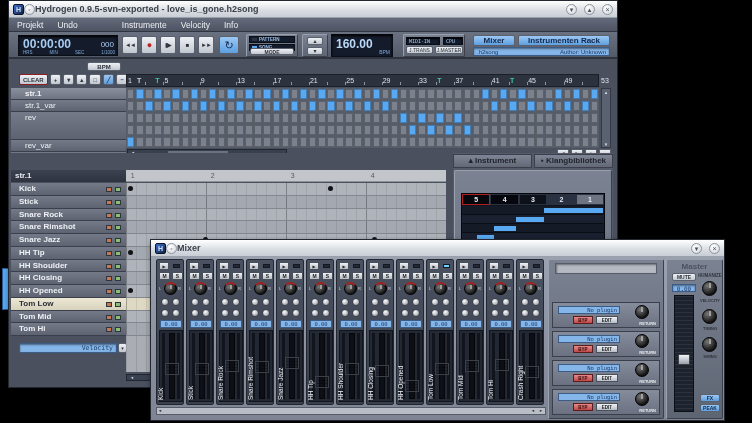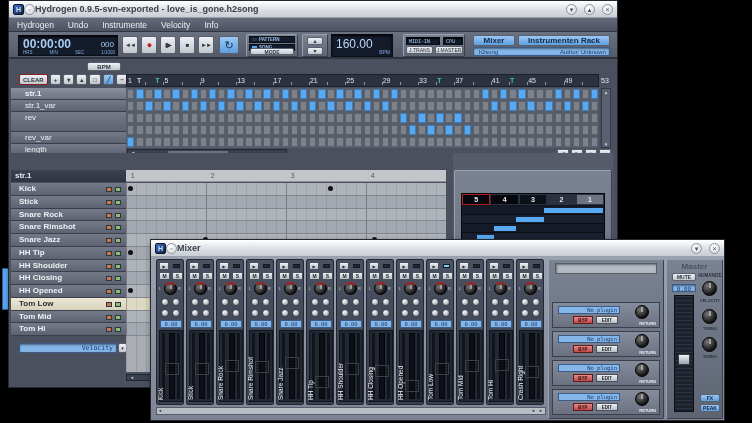--- a/index.html
+++ b/index.html
@@ -34,23 +34,23 @@
       <div class="circle-btn">◦</div>
       <span class="title-text">Hydrogen 0.9.5-svn-exported - love_is_gone.h2song</span>
       <div class="win-btns">
         <div class="circle-btn">▾</div>
         <div class="circle-btn">▴</div>
         <div class="circle-btn">×</div>
       </div>
     </div>
 
     <div id="menubar" style="position:absolute;left:0;top:17px;right:0;height:14px;background:linear-gradient(#646b7a,#4d5362);border-bottom:1px solid #30353f;display:flex;align-items:center;padding-left:8px;gap:14px;">
-        <div style="font-size: 8.5px; color: rgb(236, 238, 242);">Hydrogen</div>
+        <div style="font-size: 8.5px; color: rgb(236, 238, 242);">Projekt</div>
         <div style="font-size: 8.5px; color: rgb(236, 238, 242);">Undo</div>
-        <div style="font-size: 8.5px; color: rgb(236, 238, 242);">Instrumente</div>
+        <div style="font-size: 8.5px; color: rgb(236, 238, 242); margin-left: 30px;">Instrumente</div>
         <div style="font-size: 8.5px; color: rgb(236, 238, 242);">Velocity</div>
         <div style="font-size: 8.5px; color: rgb(236, 238, 242);">Info</div>
       </div>
 
     <div style="position:absolute;left:0;top:31px;right:0;height:27px;background:linear-gradient(#6a7180,#545a68);border-bottom:2px solid #2e333d;">
       <div class="lcd" style="position:absolute;left:9px;top:3px;width:100px;height:21px;">
         <span style="position:absolute;left:4px;top:1px;font-size:12px;font-weight:bold;">00:00:00</span>
         <span style="position:absolute;right:3px;top:4px;font-size:8px;">000</span>
         <div id="timeLabels" style="position:absolute;left:4px;right:2px;bottom:0;display:flex;justify-content:space-between;font-size:4.5px;color:#7fa8d8;">
             <div>HRS</div>
@@ -78,21 +78,21 @@
               <div style="font-size: 4.5px; color: rgb(159, 192, 232); font-weight: bold;">SONG</div>
             </div>
           </div>
         <div class="btn" style="position:absolute;left:3px;bottom:1px;width:44px;height:7px;font-size:5px;line-height:6px;font-weight:bold;">MODE</div>
       </div>
       <div class="panel" style="position:absolute;left:293px;top:2px;width:26px;height:23px;">
         <div class="btn" style="position:absolute;left:4px;top:2px;width:16px;height:8px;font-size:6px;line-height:7px;">▴</div>
         <div class="btn" style="position:absolute;left:4px;top:12px;width:16px;height:8px;font-size:6px;line-height:7px;">▾</div>
       </div>
       <div class="lcd" style="position:absolute;left:322px;top:2px;width:62px;height:23px;">
-        <span style="position:absolute;left:4px;top:2px;font-size:12px;font-weight:normal;color:#bcd9f8;">160.00</span>
+        <span style="position:absolute;left:4px;top:2px;font-size:12px;font-weight:bold;color:#bcd9f8;">160.00</span>
         <span style="position:absolute;right:2px;bottom:1px;font-size:5px;color:#7fa8d8;">BPM</span>
       </div>
       <div class="panel" style="position:absolute;left:394px;top:2px;width:62px;height:23px;">
         <div class="lcd" style="position:absolute;left:2px;top:2px;width:34px;height:8px;font-size:5px;line-height:7px;padding-left:2px;">MIDI-IN</div>
         <div class="lcd" style="position:absolute;left:39px;top:2px;width:20px;height:8px;font-size:5px;line-height:7px;padding-left:2px;">CPU</div>
         <div class="btn" style="position:absolute;left:2px;bottom:2px;width:27px;height:8px;font-size:5px;line-height:7px;">J.TRANS</div>
         <div class="btn" style="position:absolute;left:31px;bottom:2px;width:28px;height:8px;font-size:5px;line-height:7px;">J.MASTER</div>
       </div>
       <div class="btn lit" style="position:absolute;left:464px;top:3px;width:42px;height:11px;font-size:8px;font-weight:bold;line-height:10px;">Mixer</div>
       <div class="btn lit" style="position:absolute;left:509px;top:3px;width:92px;height:11px;font-size:8px;font-weight:bold;line-height:10px;">Instrumenten Rack</div>
@@ -109,21 +109,21 @@
           <div style="min-width: 11px; height: 11px; background: linear-gradient(rgb(238, 241, 245), rgb(194, 199, 207)); border: 1px solid rgb(90, 96, 108); border-radius: 2px; font-size: 6px; font-weight: bold; line-height: 10px; text-align: center; color: rgb(46, 51, 60); padding: 0px 3px;">+</div>
           <div style="min-width: 11px; height: 11px; background: linear-gradient(rgb(238, 241, 245), rgb(194, 199, 207)); border: 1px solid rgb(90, 96, 108); border-radius: 2px; font-size: 6px; font-weight: bold; line-height: 10px; text-align: center; color: rgb(46, 51, 60); padding: 0px 3px;">▾</div>
           <div style="min-width: 11px; height: 11px; background: linear-gradient(rgb(238, 241, 245), rgb(194, 199, 207)); border: 1px solid rgb(90, 96, 108); border-radius: 2px; font-size: 6px; font-weight: bold; line-height: 10px; text-align: center; color: rgb(46, 51, 60); padding: 0px 3px;">▴</div>
           <div style="min-width: 11px; height: 11px; background: linear-gradient(rgb(238, 241, 245), rgb(194, 199, 207)); border: 1px solid rgb(90, 96, 108); border-radius: 2px; font-size: 6px; font-weight: bold; line-height: 10px; text-align: center; color: rgb(46, 51, 60); padding: 0px 3px;">□</div>
           <div style="min-width: 11px; height: 11px; background: linear-gradient(rgb(156, 200, 244), rgb(94, 159, 224)); border: 1px solid rgb(90, 96, 108); border-radius: 2px; font-size: 6px; font-weight: bold; line-height: 10px; text-align: center; color: rgb(46, 51, 60); padding: 0px 3px;">╱</div>
           <div style="min-width: 11px; height: 11px; background: linear-gradient(rgb(238, 241, 245), rgb(194, 199, 207)); border: 1px solid rgb(90, 96, 108); border-radius: 2px; font-size: 6px; font-weight: bold; line-height: 10px; text-align: center; color: rgb(46, 51, 60); padding: 0px 3px;">−</div>
         </div>
       <div id="patternList" style="position:absolute;left:2px;top:29px;width:115px;">
           <div style="height: 12px; line-height: 12px; padding-left: 14px; font-size: 8px; color: rgb(238, 240, 244); border-bottom: 1px solid rgb(58, 63, 75); font-weight: bold; background: linear-gradient(rgb(138, 144, 156), rgb(110, 116, 130));">str.1</div>
           <div style="height: 12px; line-height: 12px; padding-left: 14px; font-size: 8px; color: rgb(238, 240, 244); border-bottom: 1px solid rgb(58, 63, 75); font-weight: normal; background: linear-gradient(rgb(116, 122, 136), rgb(93, 99, 112));">str.1_var</div>
-          <div style="height: 20px; line-height: 12px; padding-left: 14px; font-size: 8px; color: rgb(238, 240, 244); border-bottom: 1px solid rgb(58, 63, 75); font-weight: normal; background: linear-gradient(rgb(116, 122, 136), rgb(93, 99, 112));">rev</div>
+          <div style="height: 28px; line-height: 12px; padding-left: 14px; font-size: 8px; color: rgb(238, 240, 244); border-bottom: 1px solid rgb(58, 63, 75); font-weight: normal; background: linear-gradient(rgb(116, 122, 136), rgb(93, 99, 112));">rev</div>
           <div style="height: 12px; line-height: 12px; padding-left: 14px; font-size: 8px; color: rgb(238, 240, 244); border-bottom: 1px solid rgb(58, 63, 75); font-weight: normal; background: linear-gradient(rgb(116, 122, 136), rgb(93, 99, 112));">rev_var</div>
           <div style="height: 12px; line-height: 12px; padding-left: 14px; font-size: 8px; color: rgb(238, 240, 244); border-bottom: 1px solid rgb(58, 63, 75); font-weight: normal; background: linear-gradient(rgb(116, 122, 136), rgb(93, 99, 112));">length</div>
         </div>
       <div id="songRuler" style="position:absolute;left:117px;top:15px;width:473px;height:13px;background:#2c323e;border:1px solid #1b1f27;font-family:'DejaVu Sans Mono',monospace;">
           <div style="position: absolute; top: 2px; left: 1px; font-size: 7px; color: rgb(223, 227, 234);">1</div>
           <div style="position: absolute; top: 2px; left: 37.3846px; font-size: 7px; color: rgb(223, 227, 234);">5</div>
           <div style="position: absolute; top: 2px; left: 73.7692px; font-size: 7px; color: rgb(223, 227, 234);">9</div>
           <div style="position: absolute; top: 2px; left: 110.154px; font-size: 7px; color: rgb(223, 227, 234);">13</div>
           <div style="position: absolute; top: 2px; left: 146.538px; font-size: 7px; color: rgb(223, 227, 234);">17</div>
           <div style="position: absolute; top: 2px; left: 182.923px; font-size: 7px; color: rgb(223, 227, 234);">21</div>
@@ -504,20 +504,24 @@
           <div style="position: absolute; left: 0px; top: 114.75px; width: 100%; height: 12.75px; border-bottom: 1px solid rgb(131, 135, 143); background: repeating-linear-gradient(90deg, rgba(0, 0, 0, 0.22) 0px, rgba(0, 0, 0, 0.22) 1px, transparent 1px, transparent 80px), repeating-linear-gradient(90deg, rgba(0, 0, 0, 0.08) 0px, rgba(0, 0, 0, 0.08) 1px, transparent 1px, transparent 10px) rgb(222, 217, 195);"></div>
           <div style="position: absolute; left: 0px; top: 127.5px; width: 100%; height: 12.75px; border-bottom: 1px solid rgb(131, 135, 143); background: repeating-linear-gradient(90deg, rgba(0, 0, 0, 0.22) 0px, rgba(0, 0, 0, 0.22) 1px, transparent 1px, transparent 80px), repeating-linear-gradient(90deg, rgba(0, 0, 0, 0.08) 0px, rgba(0, 0, 0, 0.08) 1px, transparent 1px, transparent 10px) rgb(175, 179, 186);"></div>
           <div style="position: absolute; left: 0px; top: 140.25px; width: 100%; height: 12.75px; border-bottom: 1px solid rgb(131, 135, 143); background: repeating-linear-gradient(90deg, rgba(0, 0, 0, 0.22) 0px, rgba(0, 0, 0, 0.22) 1px, transparent 1px, transparent 80px), repeating-linear-gradient(90deg, rgba(0, 0, 0, 0.08) 0px, rgba(0, 0, 0, 0.08) 1px, transparent 1px, transparent 10px) rgb(164, 168, 176);"></div>
         </div>
       <div style="position:absolute;left:117px;top:183px;width:320px;height:36px;background:#aaadb4;background-image:repeating-linear-gradient(90deg,rgba(0,0,0,.10) 0 1px,transparent 1px 10px);"></div>
       <div style="position:absolute;left:117px;top:221px;width:320px;height:7px;background:#394050;border:1px solid #22262f;">
         <div style="position:absolute;left:1px;top:0;width:8px;height:5px;font-size:4px;color:#cfd4dc;text-align:center;line-height:5px;">◄</div>
       </div>
 
       <div style="position:absolute;left:444px;top:0;width:160px;height:233px;background:#555b69;">
+        <div id="rackTabs" style="position:absolute;left:0;top:1px;width:100%;height:14px;display:flex;gap:2px;">
+            <div style="flex: 1 1 0%; background: linear-gradient(rgb(126, 133, 148), rgb(98, 104, 118)); border: 1px solid rgb(58, 63, 75); font-size: 8px; font-weight: bold; color: rgb(32, 36, 44); line-height: 12px; text-align: center;">▴ Instrument</div>
+            <div style="flex: 1 1 0%; background: linear-gradient(rgb(126, 133, 148), rgb(98, 104, 118)); border: 1px solid rgb(58, 63, 75); font-size: 8px; font-weight: bold; color: rgb(32, 36, 44); line-height: 12px; text-align: center;">▪ Klangbibliothek</div>
+          </div>
         <div class="panel" style="position:absolute;left:1px;top:17px;right:1px;bottom:2px;">
           <div style="position:absolute;left:6px;top:22px;right:6px;bottom:4px;background:#11151f;border:1px solid #05070c;">
             <div id="layerHead" style="position:absolute;left:0;top:0;width:100%;height:11px;display:flex;">
                 <div style="flex: 1 1 0%; background: rgb(5, 7, 12); border: 1px solid rgb(176, 32, 32); color: rgb(232, 235, 240); font-size: 7px; font-weight: bold; text-align: center; line-height: 9px;">5</div>
                 <div style="flex: 1 1 0%; background: rgb(5, 7, 12); border: 1px solid rgb(42, 49, 64); color: rgb(232, 235, 240); font-size: 7px; font-weight: bold; text-align: center; line-height: 9px;">4</div>
                 <div style="flex: 1 1 0%; background: rgb(13, 17, 25); border: 1px solid rgb(42, 49, 64); color: rgb(232, 235, 240); font-size: 7px; font-weight: bold; text-align: center; line-height: 9px;">3</div>
                 <div style="flex: 1 1 0%; background: rgb(42, 49, 64); border: 1px solid rgb(42, 49, 64); color: rgb(232, 235, 240); font-size: 7px; font-weight: bold; text-align: center; line-height: 9px;">2</div>
                 <div style="flex: 1 1 0%; background: rgb(110, 116, 130); border: 1px solid rgb(42, 49, 64); color: rgb(232, 235, 240); font-size: 7px; font-weight: bold; text-align: center; line-height: 9px;">1</div>
               </div>
             <div id="layerRows" style="position:absolute;left:0;top:12px;width:100%;">

